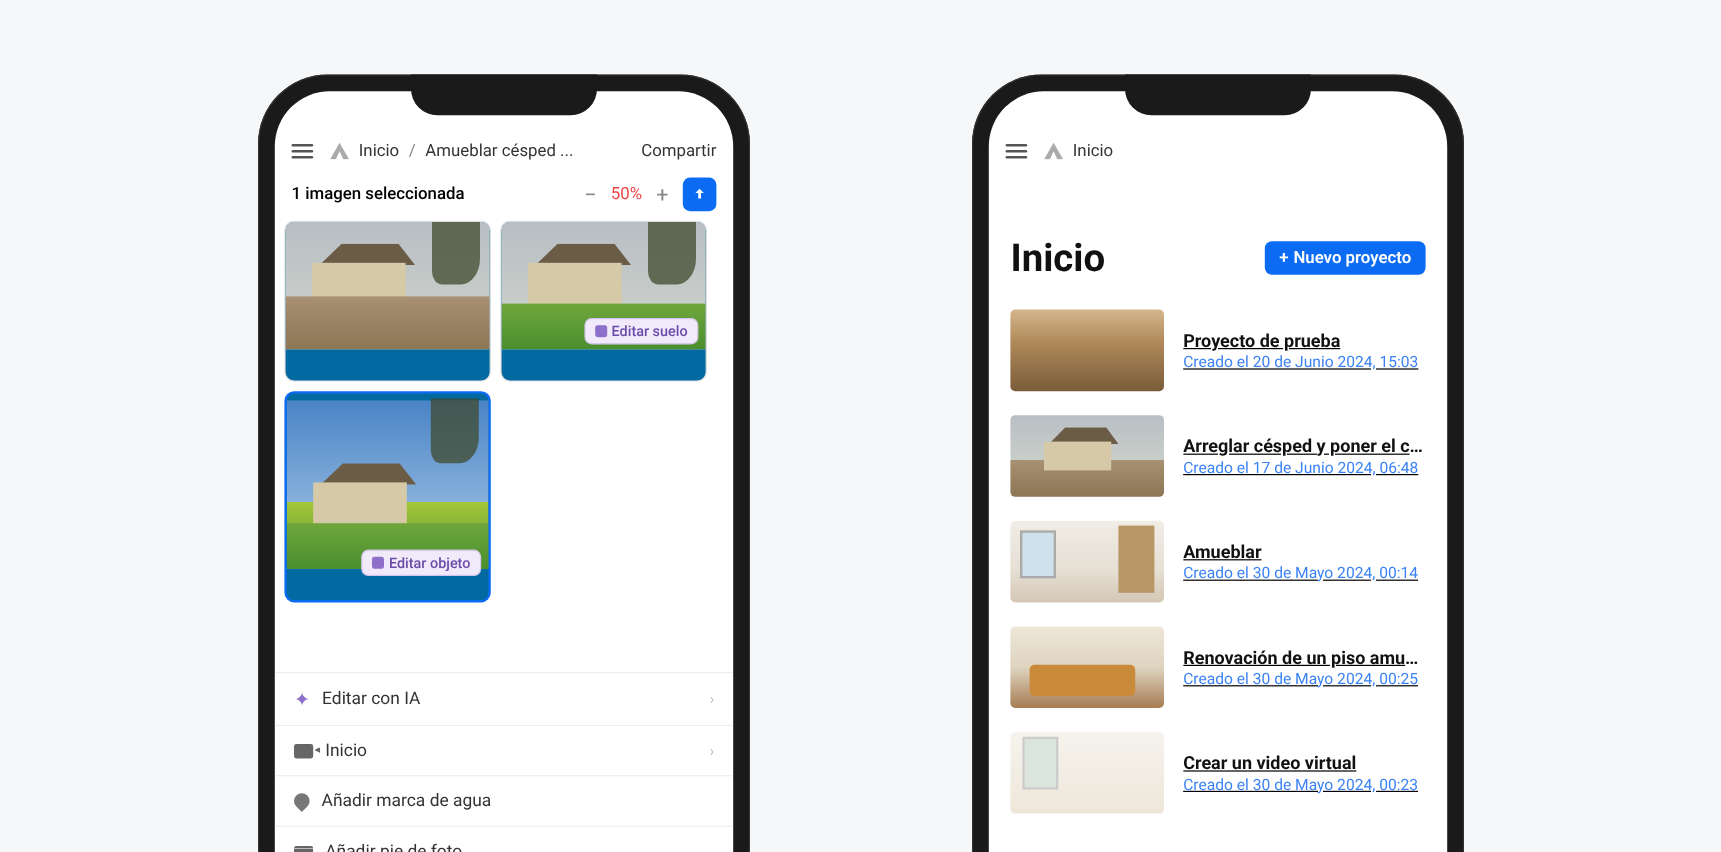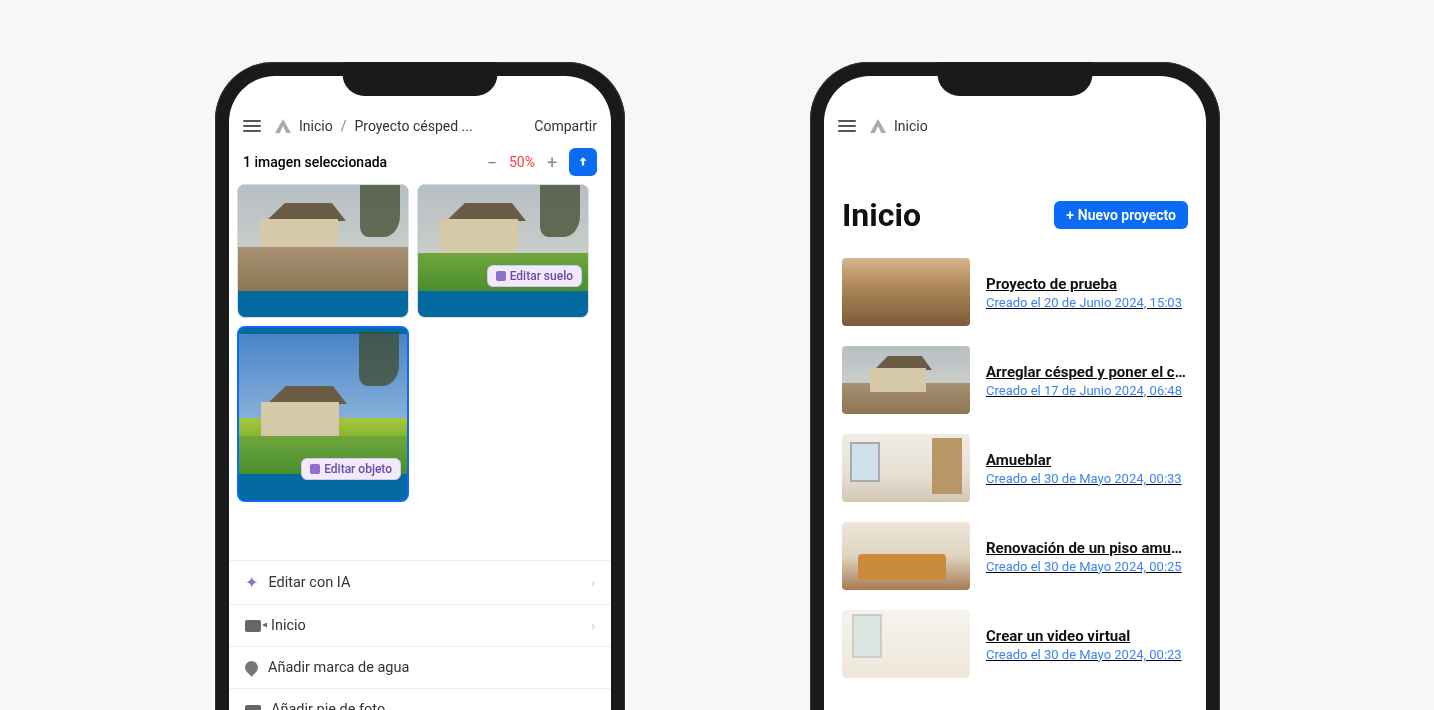--- a/index.html
+++ b/index.html
@@ -168,21 +168,21 @@
 
     <div class="topbar">
       <div class="hamburger">
           <span></span>
           <span></span>
           <span></span>
         </div>
       <div class="logo-ico"></div>
       <span class="crumb">Inicio</span>
       <span class="sep">/</span>
-      <span class="crumb2">Proyecto césped ...</span>
+      <span class="crumb2">Amueblar césped ...</span>
       <span class="share">Compartir</span>
     </div>
 
     <div class="toolbar">
       <span class="selcount">1 imagen seleccionada</span>
       <span class="zoombtn">−</span>
       <span class="zoomval">50%</span>
       <span class="zoombtn">+</span>
       <div class="upbtn">
         <svg class="arrow" viewBox="0 0 24 24">
@@ -287,21 +287,21 @@
         <div class="pthumb th-house"></div>
         <div class="pmeta">
           <div class="ptitle">Arreglar césped y poner el cie..</div>
           <div class="pdate">Creado el 17 de Junio 2024, 06:48</div>
         </div>
       </div>
       <div class="pitem">
         <div class="pthumb th-empty"></div>
         <div class="pmeta">
           <div class="ptitle">Amueblar</div>
-          <div class="pdate">Creado el 30 de Mayo 2024, 00:33</div>
+          <div class="pdate">Creado el 30 de Mayo 2024, 00:14</div>
         </div>
       </div>
       <div class="pitem">
         <div class="pthumb th-living"></div>
         <div class="pmeta">
           <div class="ptitle">Renovación de un piso amueb..</div>
           <div class="pdate">Creado el 30 de Mayo 2024, 00:25</div>
         </div>
       </div>
       <div class="pitem">

